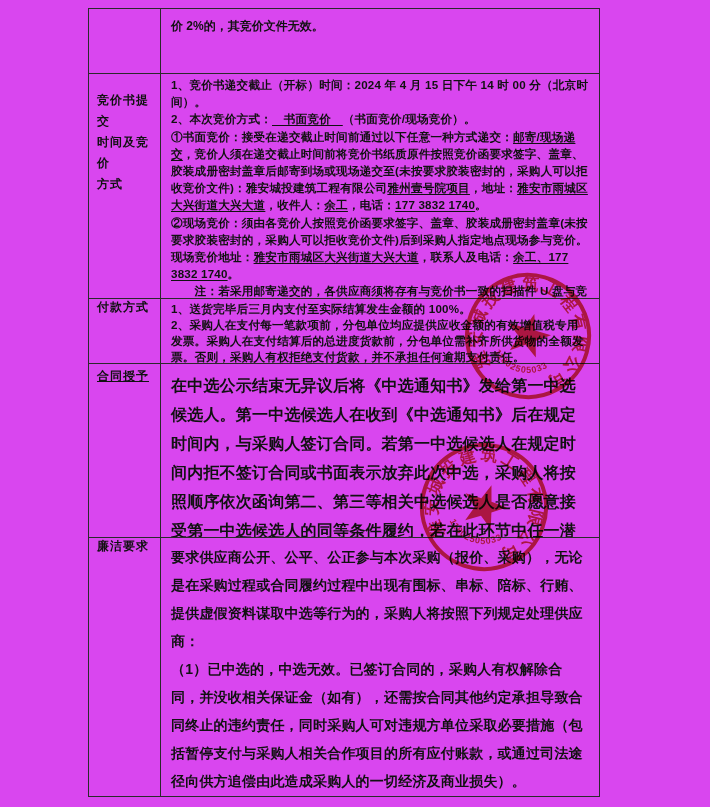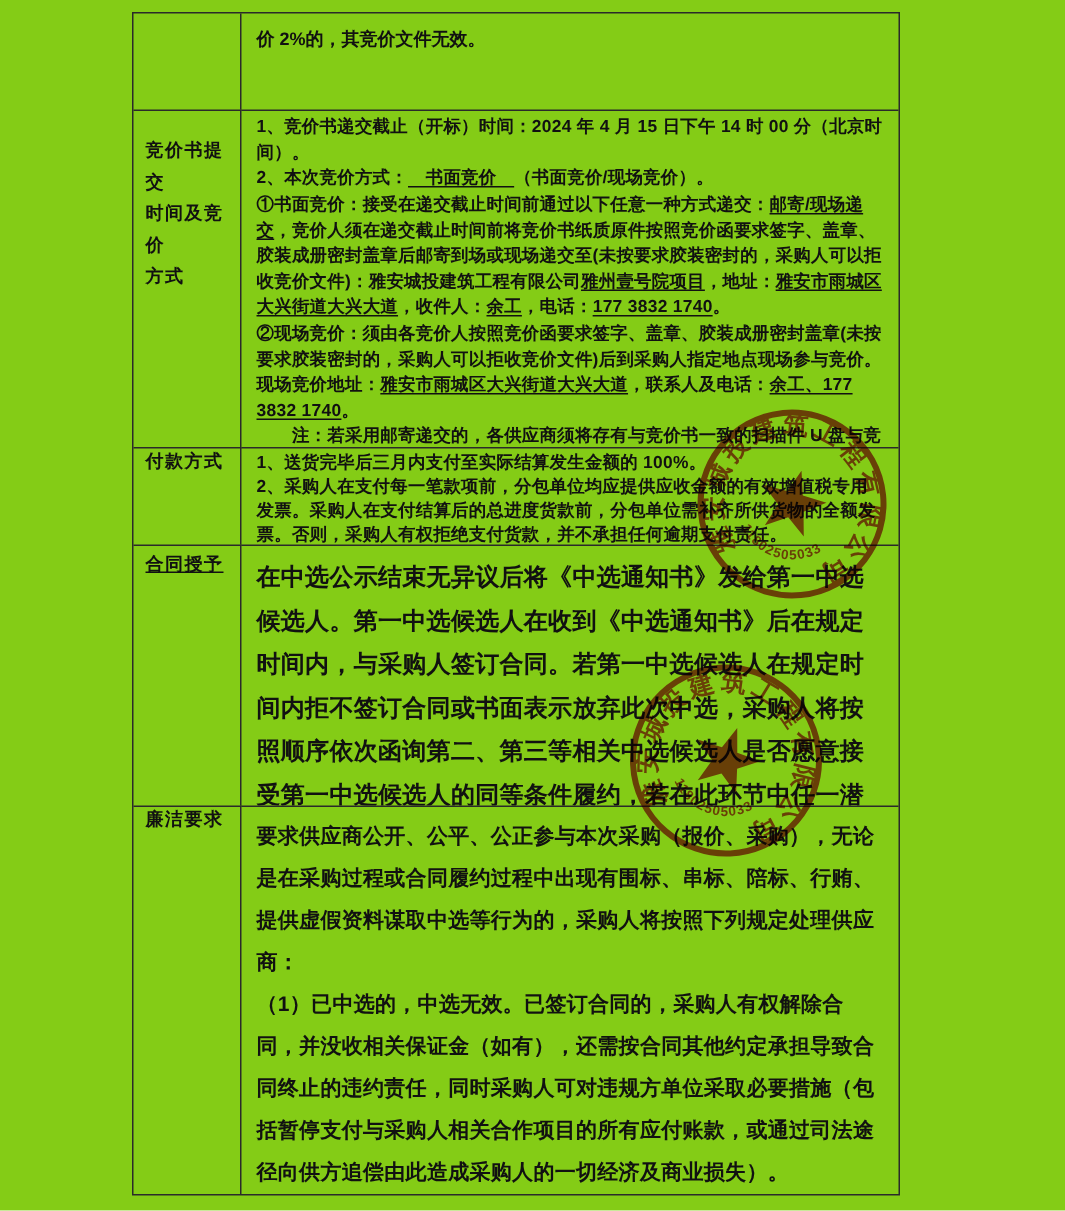--- a/index.html
+++ b/index.html
@@ -4,21 +4,21 @@
 <style>
   html,body{margin:0;padding:0;}
   body{
     width:710px;height:807px;
     background:#ffffff;
     font-family:"Liberation Sans",sans-serif;
     color:#111;
     position:relative;
     overflow:hidden;
   }
-  .sheet{position:absolute;inset:0;background:#84cc16;}
+  .sheet{position:absolute;inset:0;background:#d946ef;}
 
   
   .doc-table{
     position:absolute;left:88px;top:8px;width:510px;height:787px;
     border:1.6px solid #2a2a2a;
     display:grid;
     grid-template-columns:72px 1fr;
     grid-template-rows:64px 225px 65px 174px 1fr;
     background:transparent;
   }

